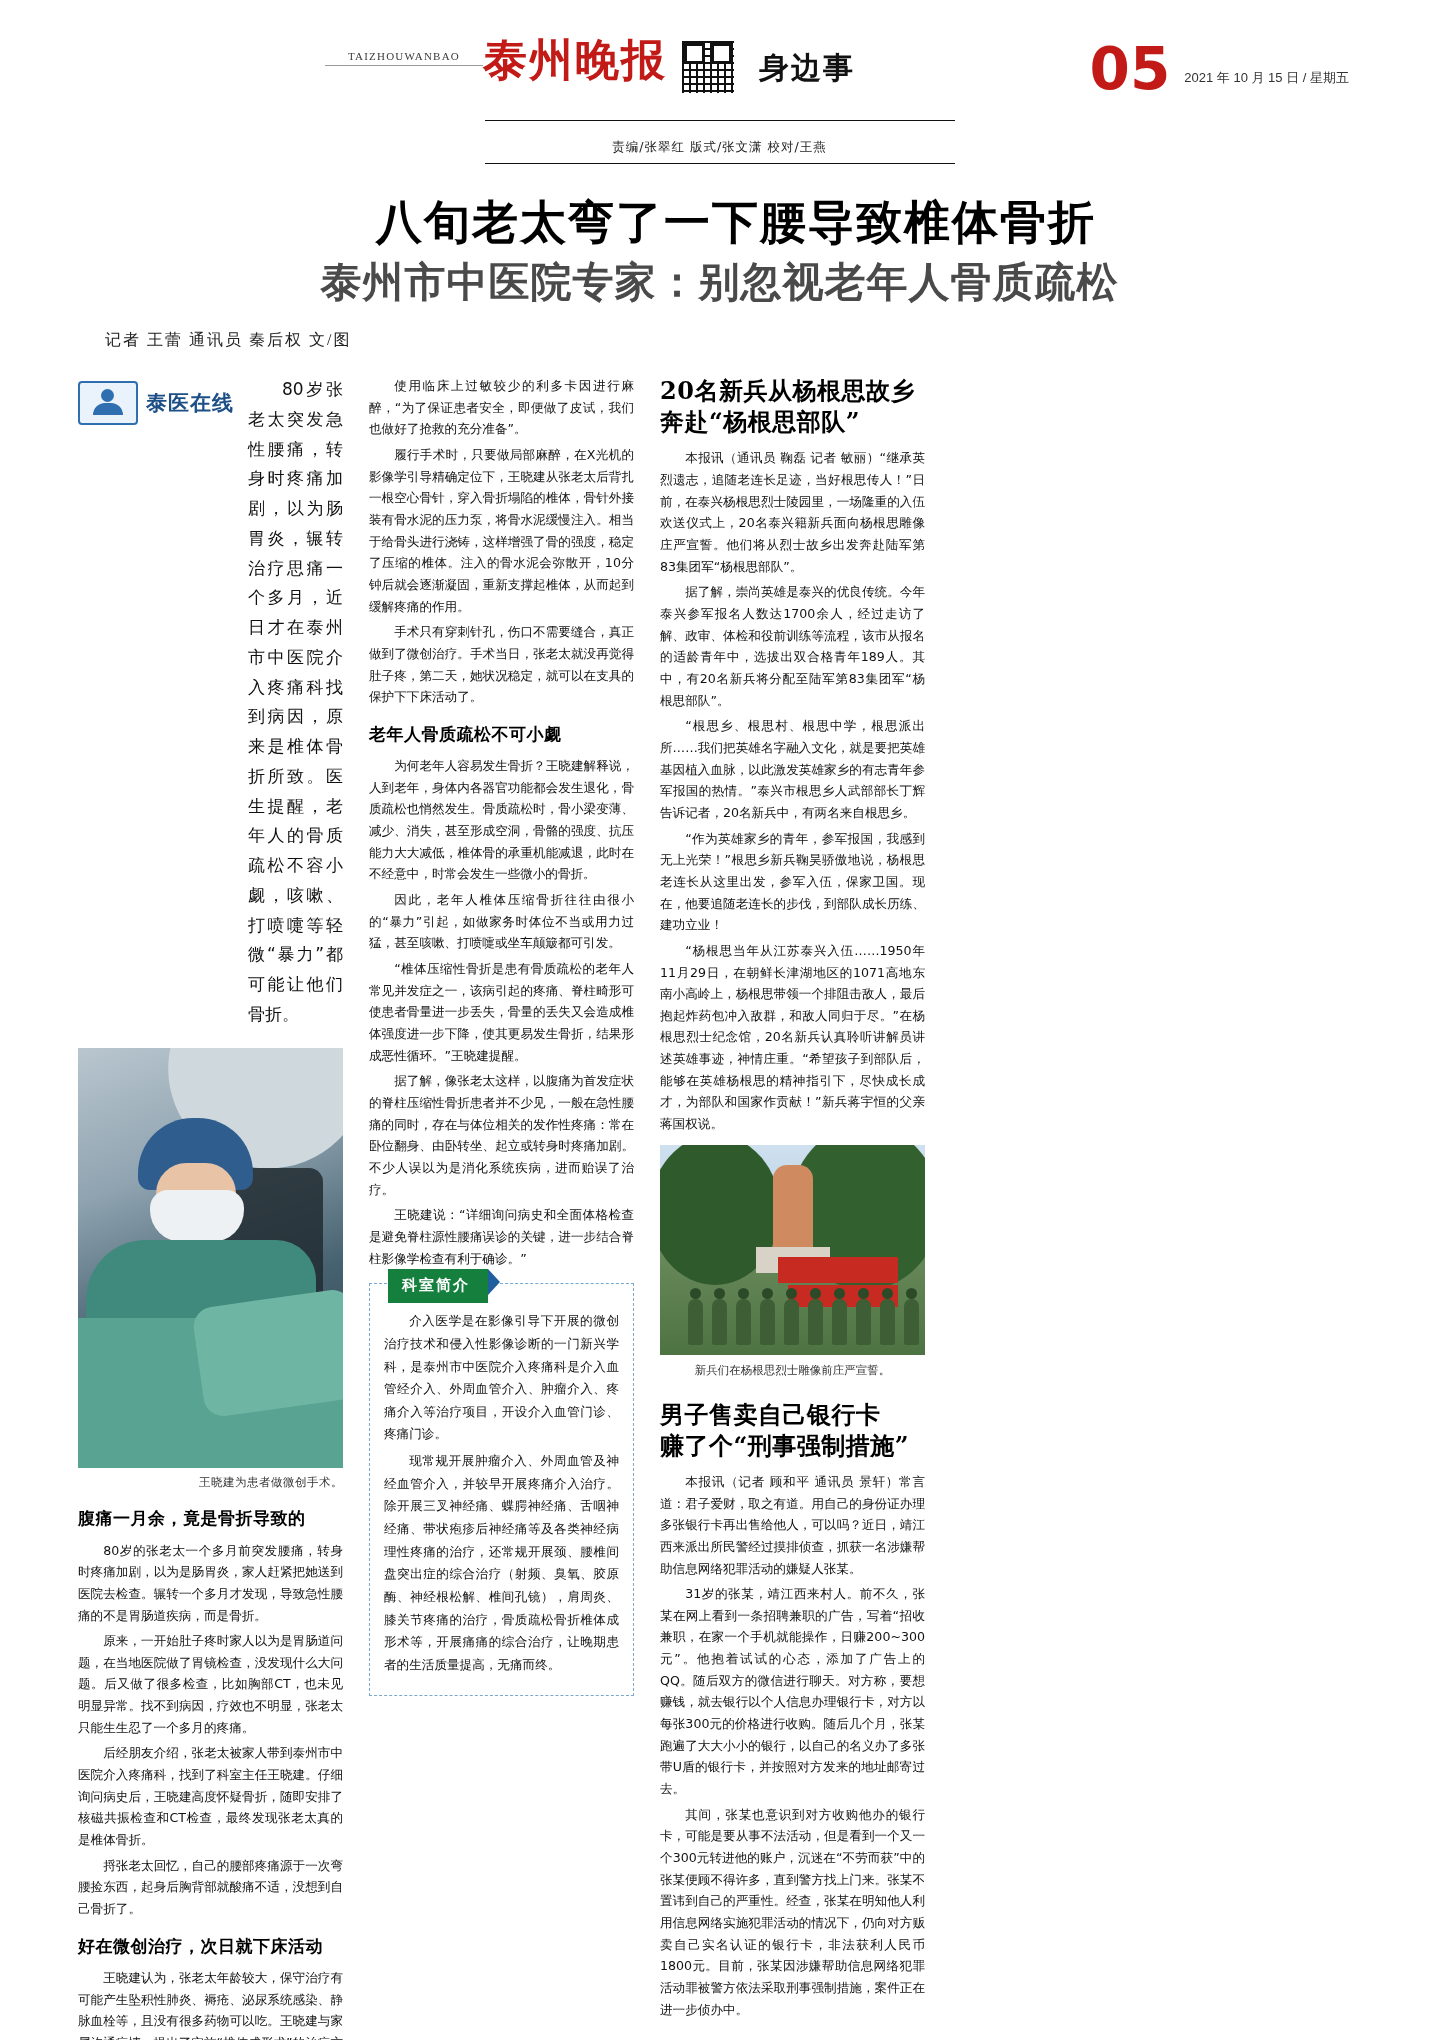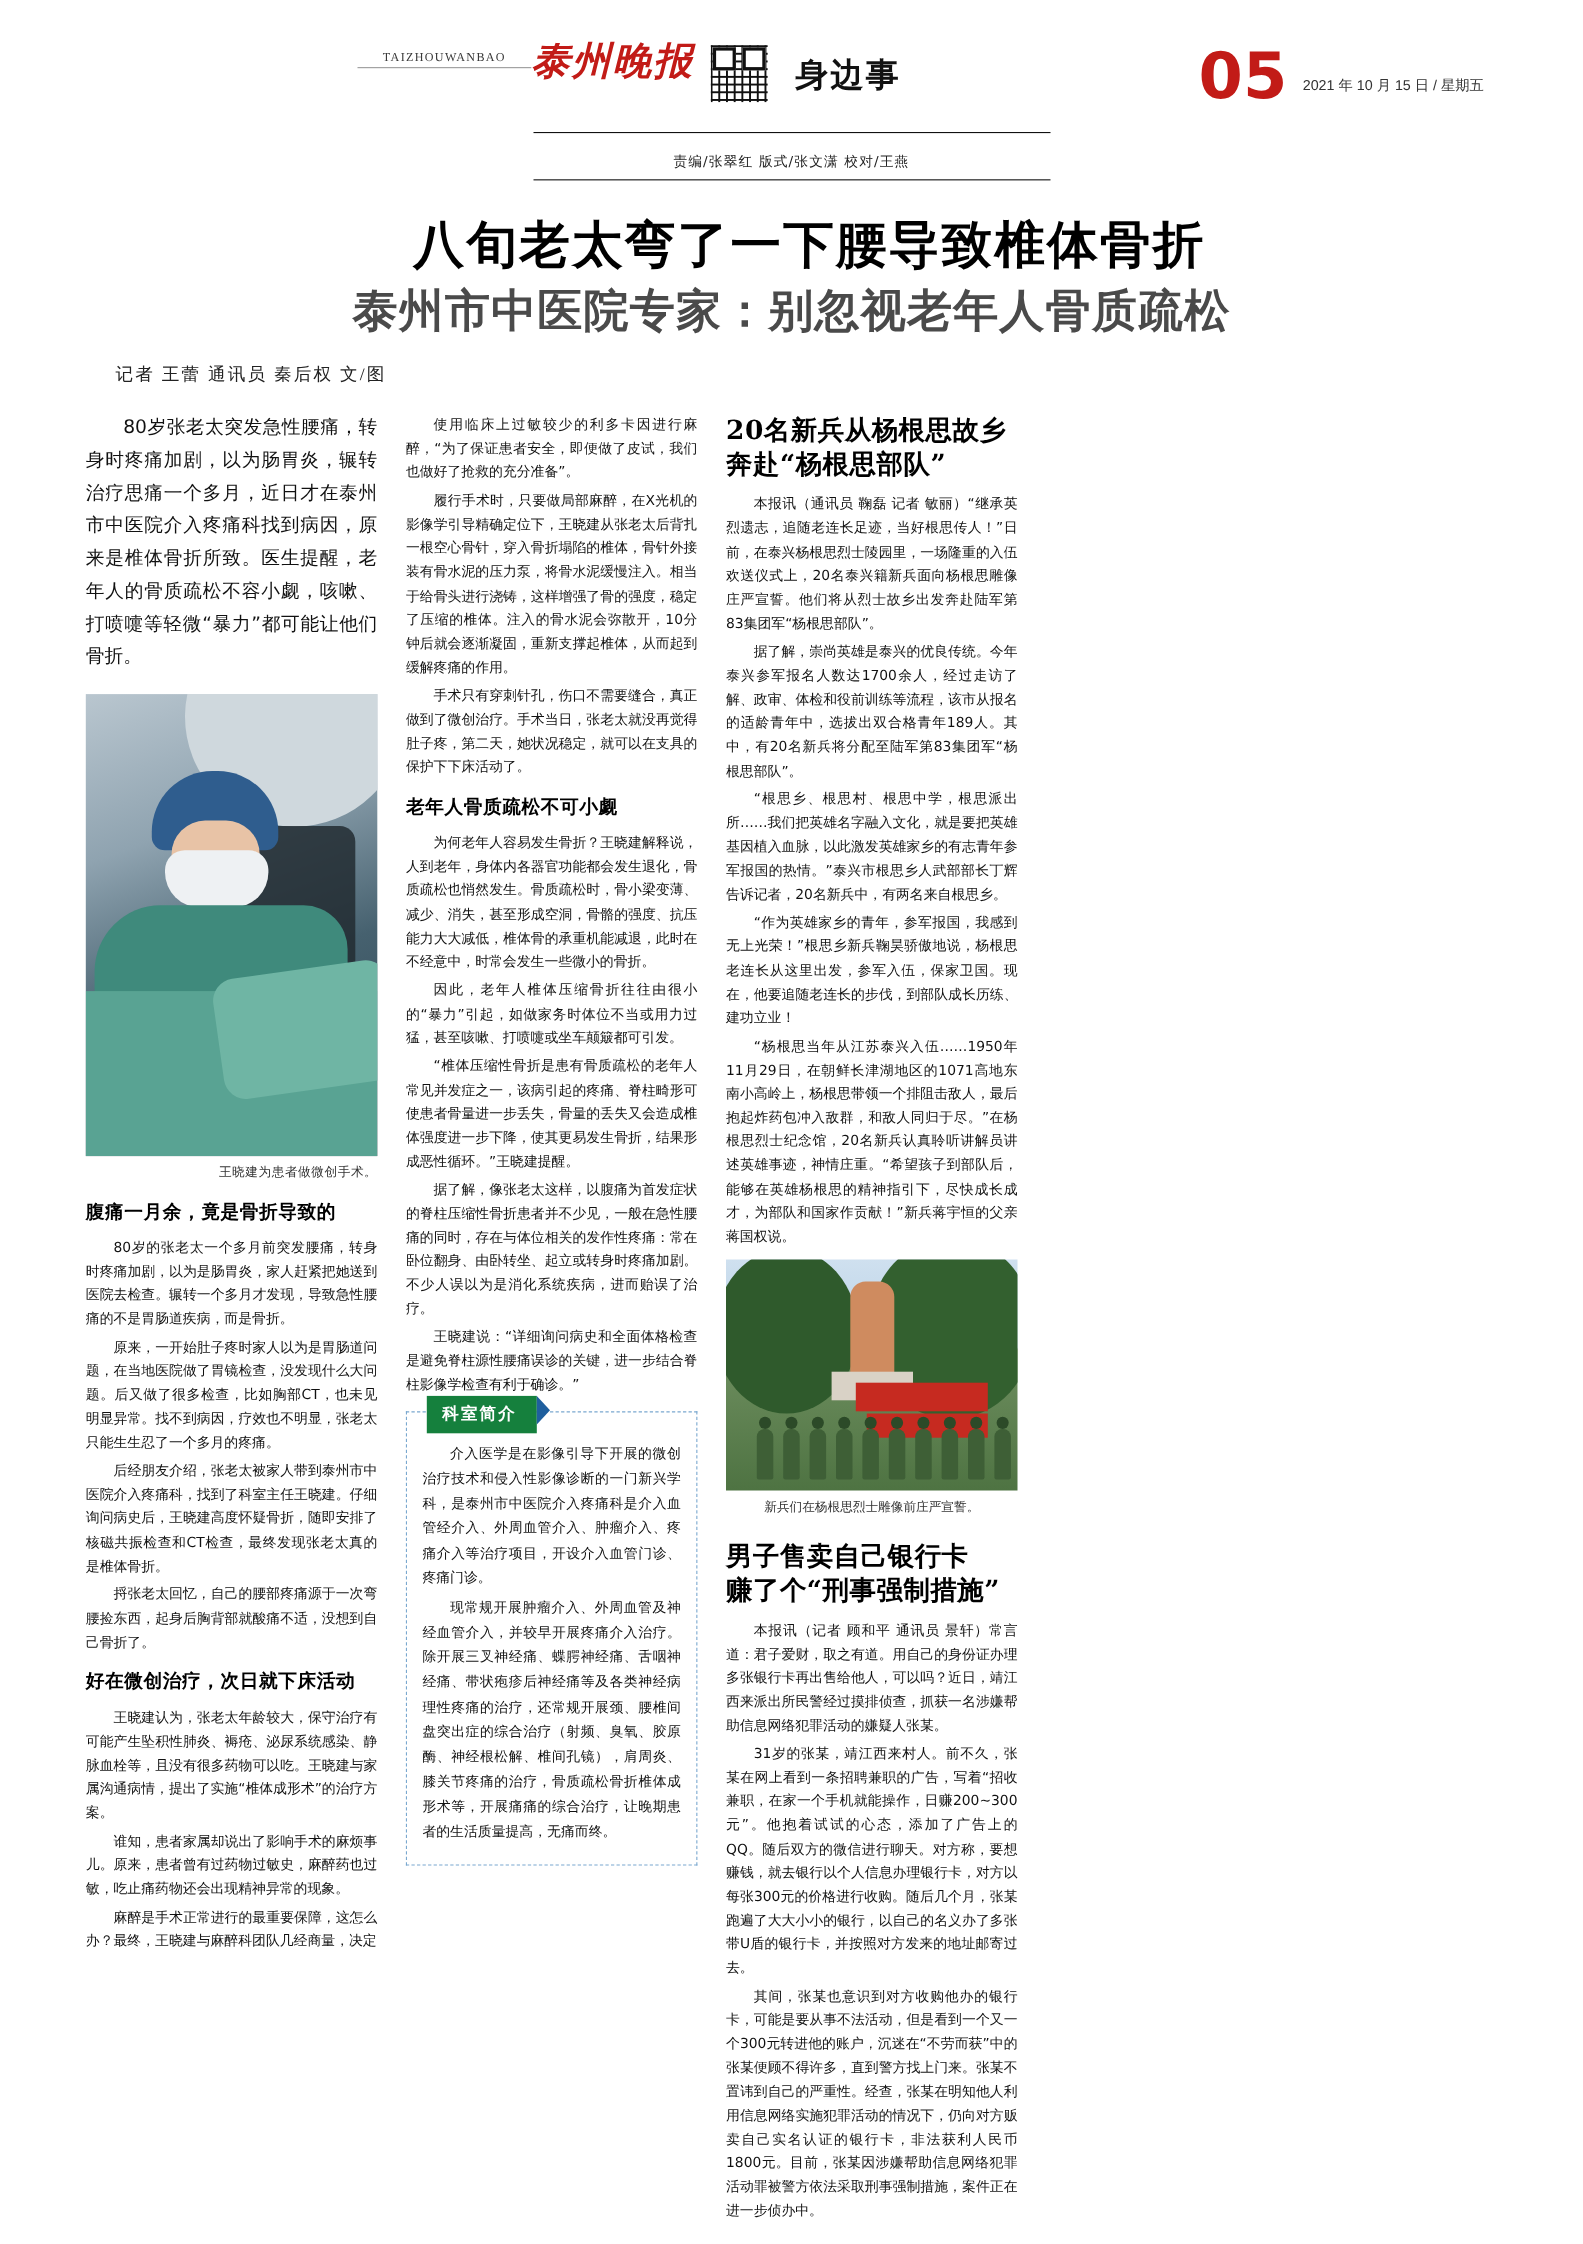--- a/index.html
+++ b/index.html
@@ -48,28 +48,27 @@
     font-size: 11px;
     letter-spacing: 1.2px;
     color: #3a3a3a;
     font-family: "Liberation Serif", serif;
     border-bottom: 1px solid #9a9a9a;
     padding-bottom: 3px;
     width: 158px;
     text-align: center;
   }
   .mast-name {
-    font-size: 35px;
+    font-size: 44px;
     font-weight: bold;
     color: #c21b17;
     font-family: "DejaVu Serif", "Liberation Serif", serif;
     letter-spacing: 2px;
     margin-top: 4px;
     line-height: 1;
-    font-style: italic;
   }
   .qr {
     width: 52px;
     height: 52px;
     margin-top: 6px;
     background:
       linear-gradient(90deg, #111 2px, transparent 2px) 0 0/7px 7px,
       linear-gradient(#111 2px, transparent 2px) 0 0/7px 7px,
       #fff;
     border: 1px solid #fff;
@@ -448,20 +447,29 @@
     <div class="headline-main">八旬老太弯了一下腰导致椎体骨折</div>
     <div class="headline-sub">泰州市中医院专家：别忽视老年人骨质疏松</div>
   </div>
   <div class="byline">记者 王蕾 通讯员 秦后权 文/图</div>
 
   <div class="columns">
 
     <div class="col col-a">
 
       <div class="lead-wrap">
+        <div class="lead-left">
+          <div class="lead-tag">
+            <div class="doc-icon">
+              <span class="head"></span>
+                <span class="body"></span>
+            </div>
+            <div class="lead-tag-text">泰医在线</div>
+          </div>
+        </div>
         <div class="lead-right">
           <p class="lead-para">80岁张老太突发急性腰痛，转身时疼痛加剧，以为肠胃炎，辗转治疗思痛一个多月，近日才在泰州市中医院介入疼痛科找到病因，原来是椎体骨折所致。医生提醒，老年人的骨质疏松不容小觑，咳嗽、打喷嚏等轻微“暴力”都可能让他们骨折。</p>
         </div>
       </div>
 
       <div class="photo">
         <span class="lamp"></span>
         <span class="cable"></span>
         <span class="surgeon-cap"></span>
         <span class="surgeon-face"></span>

